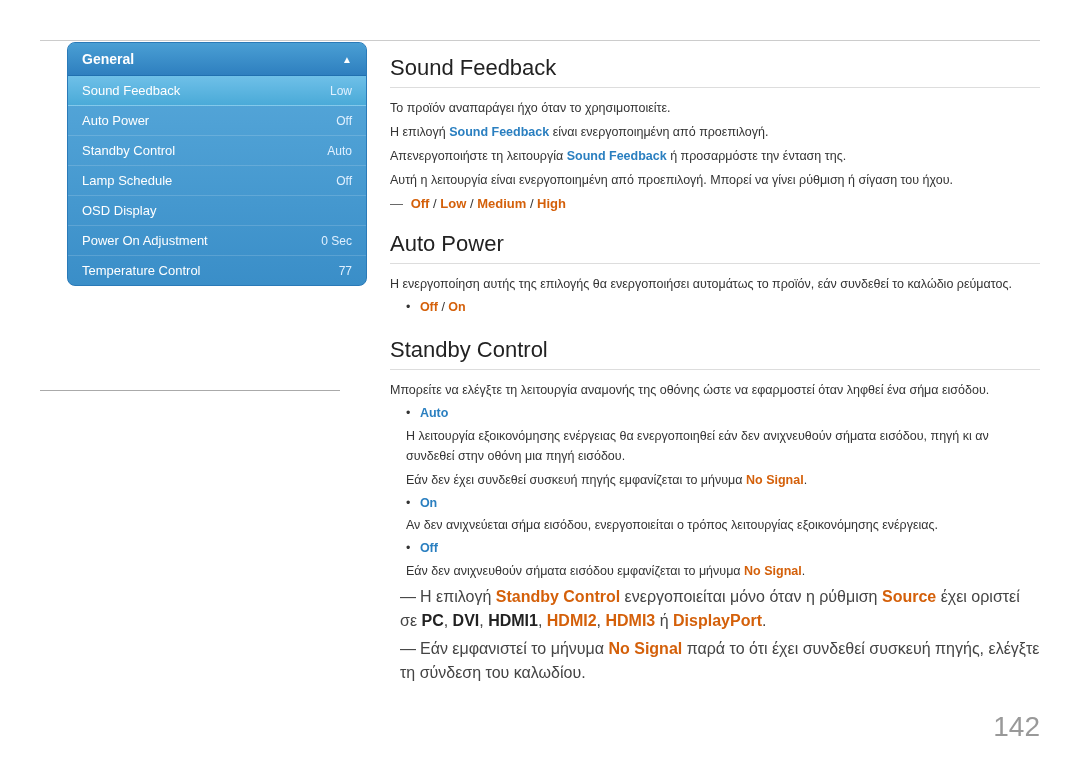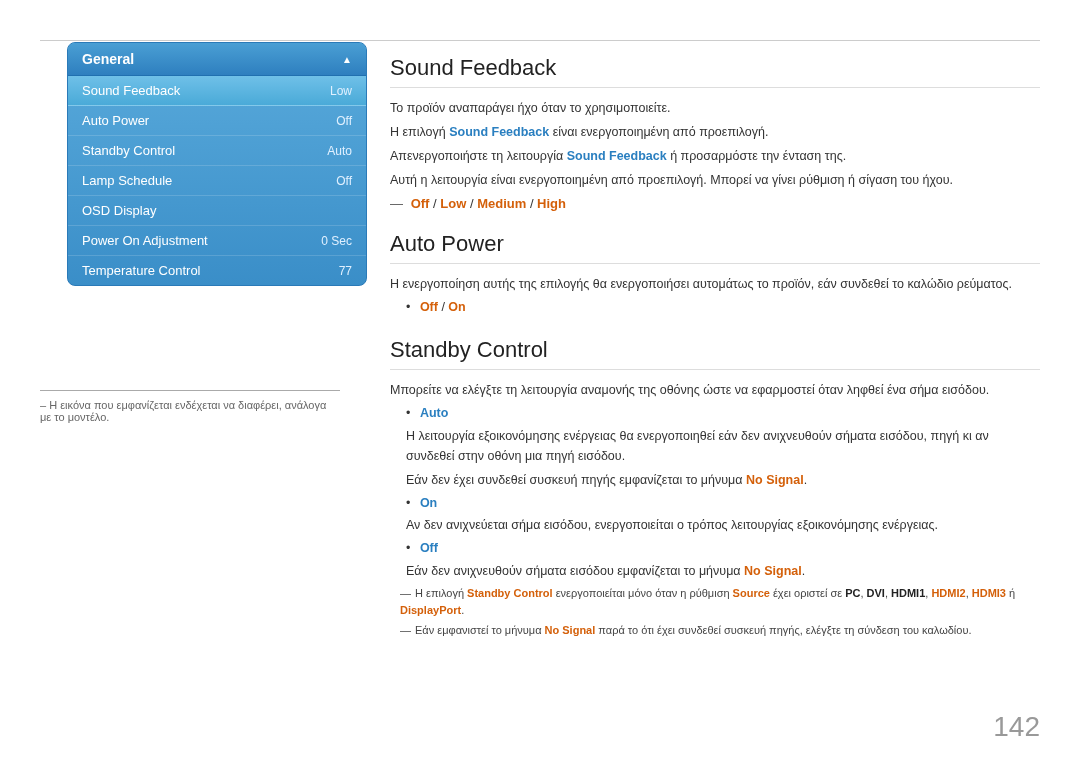--- a/index.html
+++ b/index.html
@@ -169,21 +169,21 @@
       color: #2a7fc0;
       font-weight: bold;
     }
 
     .bullet-item .bold-orange {
       color: #d4600a;
       font-weight: bold;
     }
 
     .note-dash {
-      font-size: 11px;
+      font-size: 16px;
       color: #444;
       margin-left: 10px;
       margin-bottom: 4px;
       line-height: 1.5;
     }
 
     .note-dash .dash-mark {
       margin-right: 4px;
     }
 
@@ -237,21 +237,20 @@
         <div class="sidebar-item">
           <span>Temperature Control</span>
           <span class="item-value">77</span>
         </div>
       </div>
   </div>
 </div>
 
 <div class="sidebar-note">
   <div class="sidebar-note-line"></div>
-  <div class="sidebar-note-text">– Η εικόνα που εμφανίζεται ενδέχεται να διαφέρει, ανάλογα με το μοντέλο.</div>
 </div>
 
 <div class="main-content">
 
   <div class="section">
     <div class="section-title">Sound Feedback</div>
     <p class="section-text">Το προϊόν αναπαράγει ήχο όταν το χρησιμοποιείτε.</p>
     <p class="section-text">Η επιλογή <span class="highlight-blue">Sound Feedback</span> είναι ενεργοποιημένη από προεπιλογή.</p>
     <p class="section-text">Απενεργοποιήστε τη λειτουργία <span class="highlight-blue">Sound Feedback</span> ή προσαρμόστε την ένταση της.</p>
     <p class="section-text">Αυτή η λειτουργία είναι ενεργοποιημένη από προεπιλογή. Μπορεί να γίνει ρύθμιση ή σίγαση του ήχου.</p>

